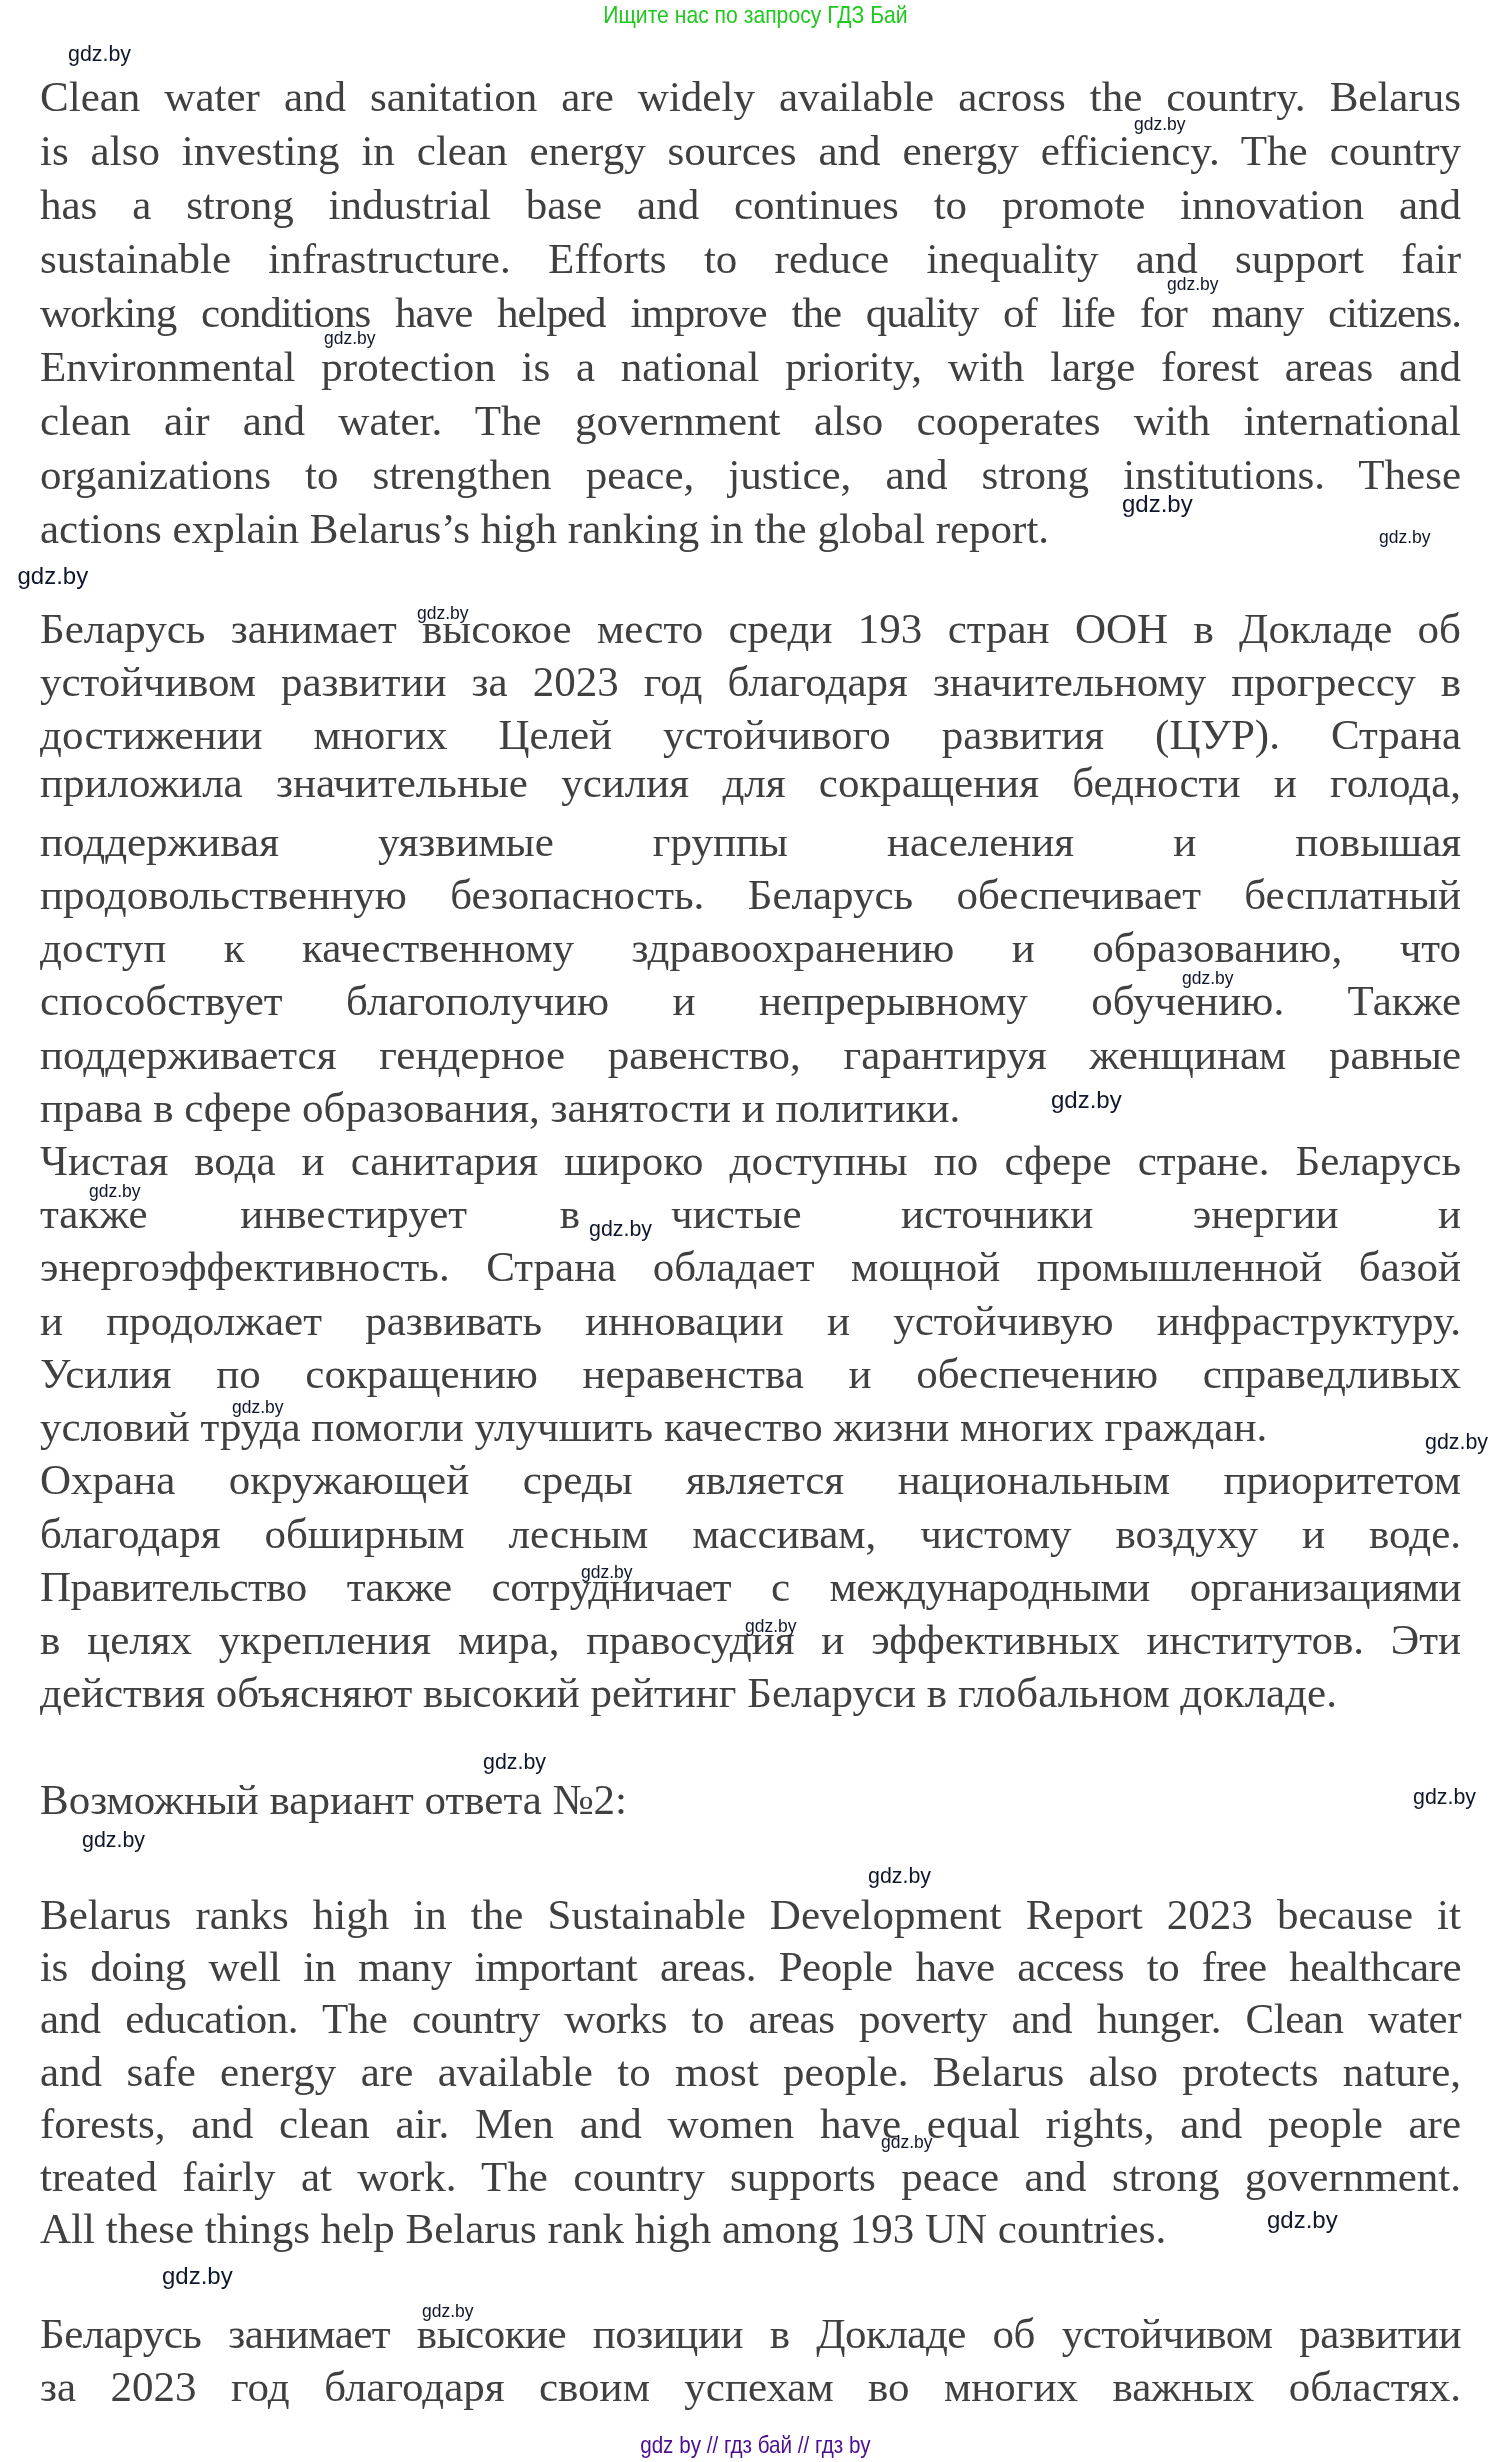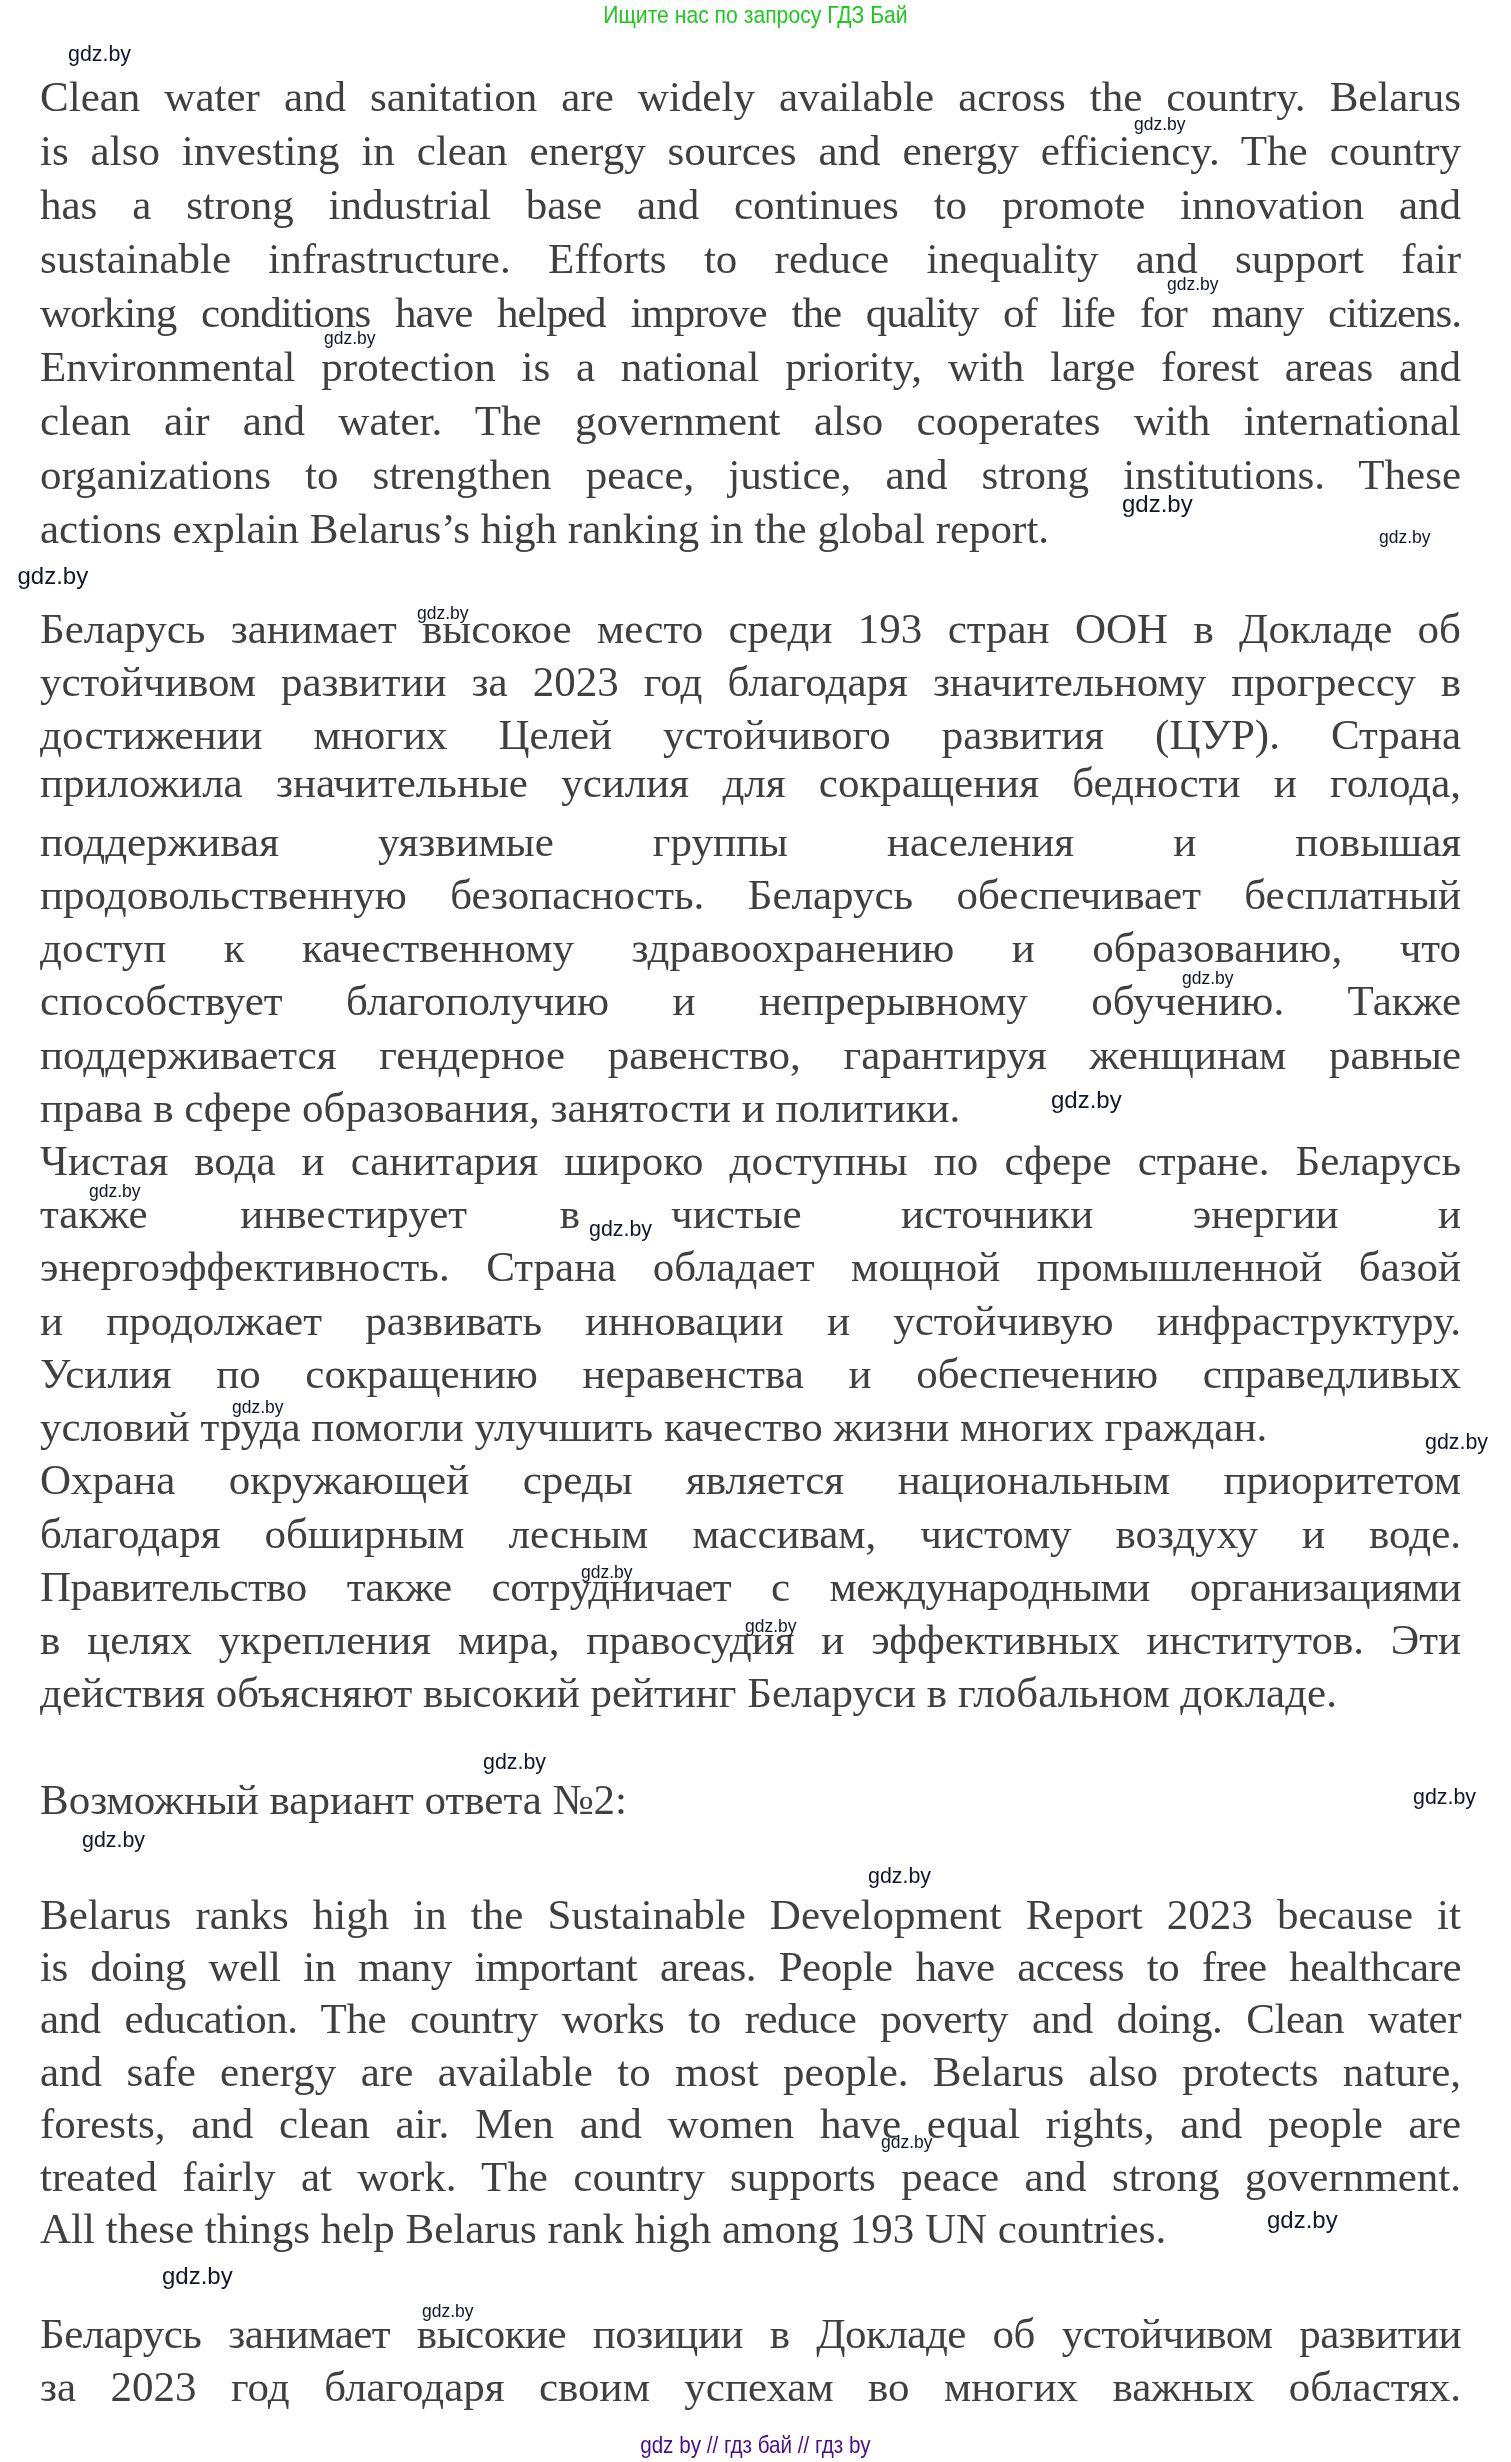--- a/index.html
+++ b/index.html
@@ -75,21 +75,21 @@
   <div class="line just narrow" style="top:1563px">Правительство также сотрудничает с международными организациями</div>
   <div class="line just" style="top:1616px">в целях укрепления мира, правосудия и эффективных институтов. Эти</div>
   <div class="line" style="top:1669px">действия объясняют высокий рейтинг Беларуси в глобальном докладе.</div>
 </div>
 
 <div class="line" style="top:1776px">Возможный вариант ответа №2:</div>
 
 <div>
   <div class="line just" style="top:1891px">Belarus ranks high in the Sustainable Development Report 2023 because it</div>
   <div class="line just narrow" style="top:1943px">is doing well in many important areas. People have access to free healthcare</div>
-  <div class="line just narrow" style="top:1995px">and education. The country works to reduce poverty and doing. Clean water</div>
+  <div class="line just narrow" style="top:1995px">and education. The country works to areas poverty and hunger. Clean water</div>
   <div class="line just" style="top:2048px">and safe energy are available to most people. Belarus also protects nature,</div>
   <div class="line just" style="top:2100px">forests, and clean air. Men and women have equal rights, and people are</div>
   <div class="line just" style="top:2153px">treated fairly at work. The country supports peace and strong government.</div>
   <div class="line" style="top:2205px">All these things help Belarus rank high among 193 UN countries.</div>
 </div>
 
 <div>
   <div class="line just narrow" style="top:2310px">Беларусь занимает высокие позиции в Докладе об устойчивом развитии</div>
   <div class="line just" style="top:2363px">за 2023 год благодаря своим успехам во многих важных областях.</div>
 </div>

